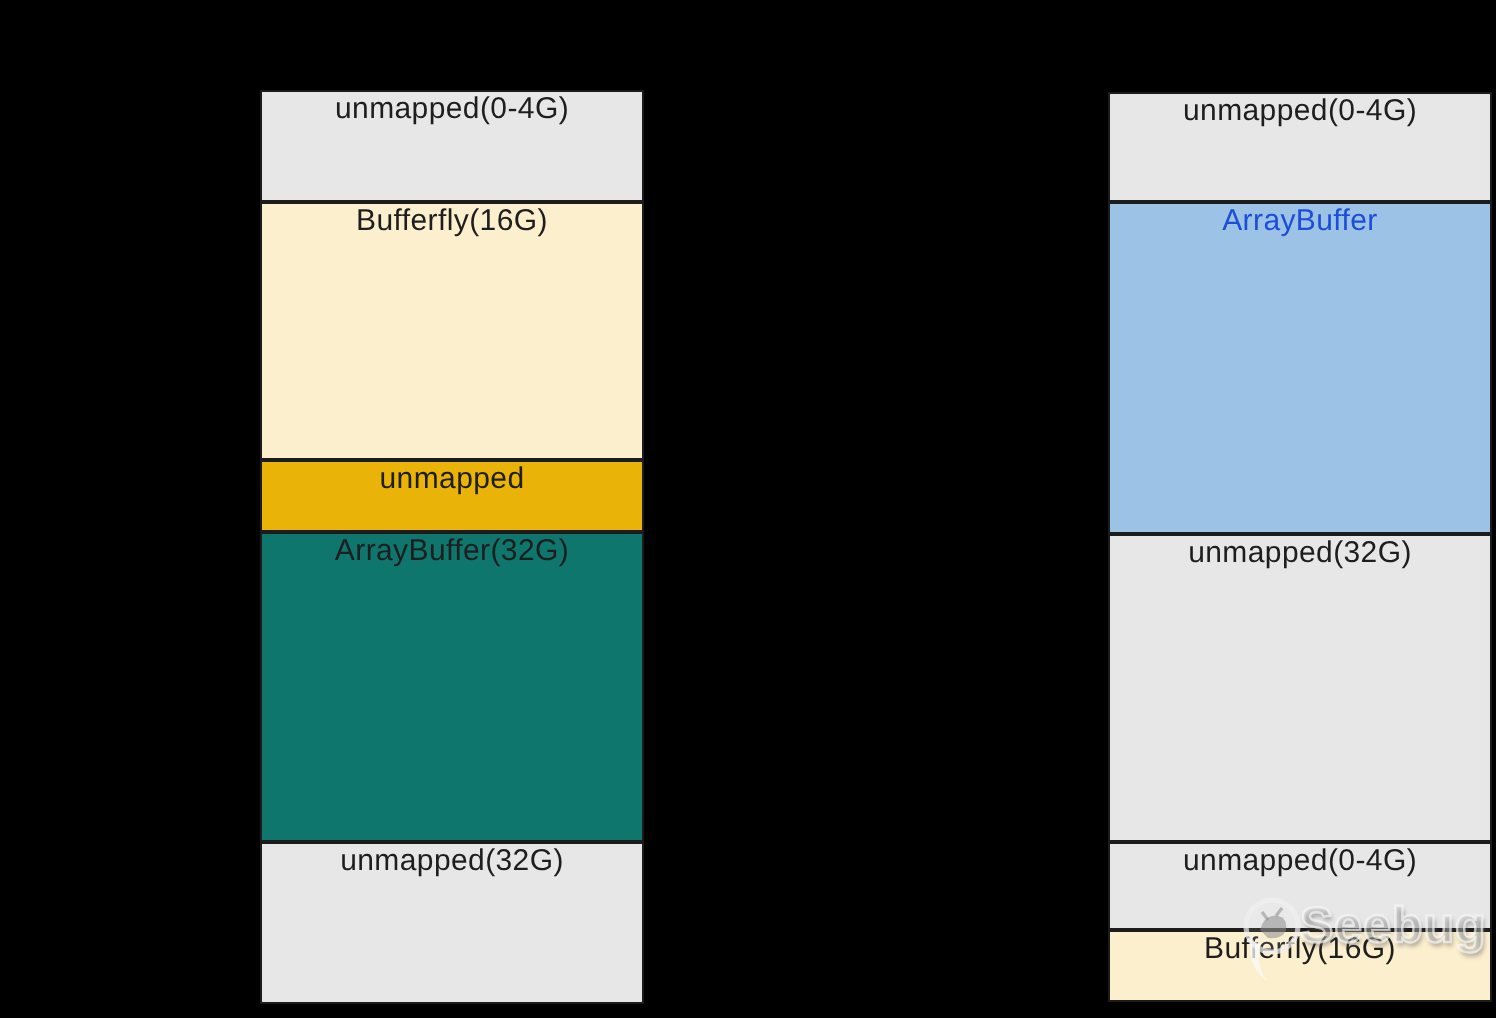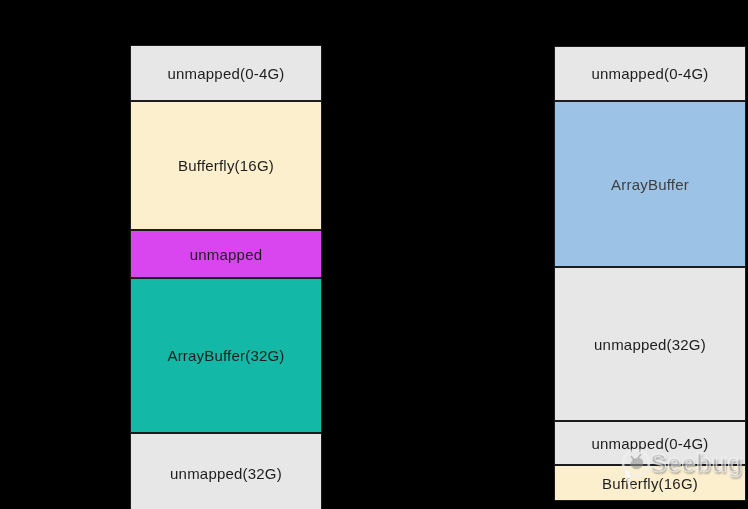--- a/index.html
+++ b/index.html
@@ -19,21 +19,20 @@
     position: absolute;
     display: flex;
     flex-direction: column;
   }
   .column-left  { left: 130px; top: 45px; width: 192px; }
   .column-right { left: 554px; top: 46px; width: 192px; }
   .block {
     box-sizing: border-box;
     border: 1.5px solid #1c1c1c;
     display: flex;
-    align-items: center;
     justify-content: center;
     overflow: hidden;
   }
   .block-label {
     font-size: 15px;
     color: #1e1e1e;
     letter-spacing: 0.2px;
     white-space: nowrap;
   }
   
@@ -68,37 +67,37 @@
 
 <div class="canvas">
 
   <div class="column column-left">
       <div class="block" style="height: 56px; background: rgb(231, 231, 231); border-color: rgb(28, 28, 28);">
         <span class="block-label" style="color: rgb(30, 30, 30);">unmapped(0-4G)</span>
       </div>
       <div class="block" style="height: 129px; background: rgb(252, 239, 206); border-color: rgb(28, 28, 28);">
         <span class="block-label" style="color: rgb(30, 30, 30);">Bufferfly(16G)</span>
       </div>
-      <div class="block" style="height: 48px; background: #d946ef; border-color: rgb(28, 28, 28);">
+      <div class="block" style="height: 36px; background: #eab308; border-color: rgb(28, 28, 28);">
         <span class="block-label" style="color: rgb(30, 30, 30);">unmapped</span>
       </div>
-      <div class="block" style="height: 155px; background: #14b8a6; border-color: rgb(28, 28, 28);">
+      <div class="block" style="height: 155px; background: #0f766e; border-color: rgb(28, 28, 28);">
         <span class="block-label" style="color: rgb(30, 30, 30);">ArrayBuffer(32G)</span>
       </div>
       <div class="block" style="height: 81px; background: rgb(231, 231, 231); border-color: rgb(28, 28, 28);">
         <span class="block-label" style="color: rgb(30, 30, 30);">unmapped(32G)</span>
       </div>
     </div>
 
   <div class="column column-right">
       <div class="block" style="height: 55px; background: rgb(231, 231, 231); border-color: rgb(28, 28, 28);">
         <span class="block-label" style="color: rgb(30, 30, 30);">unmapped(0-4G)</span>
       </div>
       <div class="block" style="height: 166px; background: rgb(156, 195, 230); border-color: rgb(28, 28, 28);">
-        <span class="block-label" style="color: #404040;">ArrayBuffer</span>
+        <span class="block-label" style="color: #1d4ed8;">ArrayBuffer</span>
       </div>
       <div class="block" style="height: 154px; background: rgb(231, 231, 231); border-color: rgb(28, 28, 28);">
         <span class="block-label" style="color: rgb(30, 30, 30);">unmapped(32G)</span>
       </div>
       <div class="block" style="height: 44px; background: rgb(231, 231, 231); border-color: rgb(28, 28, 28);">
         <span class="block-label" style="color: rgb(30, 30, 30);">unmapped(0-4G)</span>
       </div>
       <div class="block" style="height: 36px; background: rgb(252, 239, 206); border-color: rgb(28, 28, 28);">
         <span class="block-label" style="color: rgb(30, 30, 30);">Bufferfly(16G)</span>
       </div>

